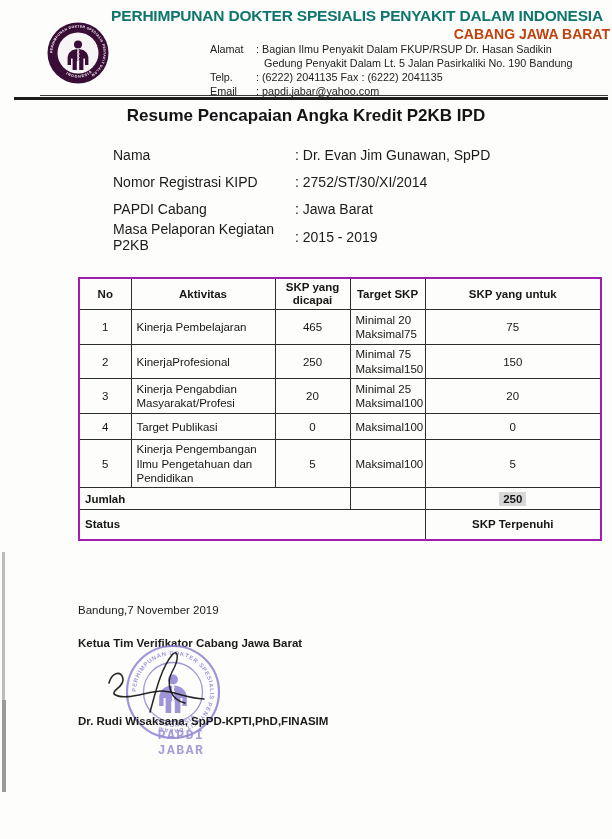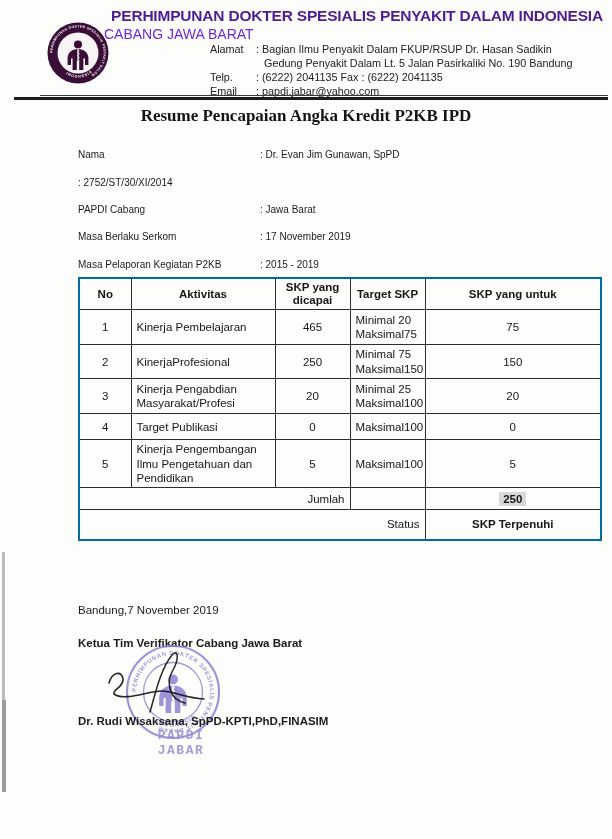--- a/index.html
+++ b/index.html
@@ -1,45 +1,45 @@
 <!DOCTYPE html>
 <html><head>
 <meta charset="utf-8">
 <style>
   html,body{margin:0;padding:0;background:#e8e8e8;}
   .page{position:relative;width:612px;height:839px;background:#fdfdfc;
         font-family:"Liberation Sans",sans-serif;color:#1b1b1b;overflow:hidden;
         box-shadow:0 0 4px rgba(0,0,0,.2);}
   
   .org-name{position:absolute;left:104px;top:7px;width:506px;text-align:center;
-            font-size:15.5px;font-weight:bold;letter-spacing:-0.2px;color:#4c1d95;}
-  .branch{position:absolute;left:104px;top:26px;width:506px;text-align:left;
-          font-size:14px;font-weight:normal;color:#6d28d9;}
+            font-size:15.5px;font-weight:bold;letter-spacing:-0.2px;color:#0f766e;}
+  .branch{position:absolute;left:104px;top:26px;width:506px;text-align:right;
+          font-size:14px;font-weight:bold;color:#c2410c;}
   .contact{position:absolute;left:210px;top:42px;font-size:10.8px;line-height:14px;color:#222;}
   .contact-row{display:flex;}
   .contact-label{width:46px;flex:0 0 46px;}
   .contact-cont{margin-left:54px;}
   .header-rule{position:absolute;left:14px;top:97px;width:594px;height:3px;background:#1c1c1c;}
   .header-rule::before{content:"";position:absolute;left:26px;top:-2px;width:568px;height:1px;background:#3a3a3a;}
   
   .doc-title{position:absolute;left:0;top:106px;width:612px;text-align:center;
-             font-size:17px;font-weight:bold;color:#141414;font-family:Liberation Serif, serif;}
+             font-size:17px;font-weight:bold;color:#141414;}
   
   .fields{position:absolute;left:78px;top:141px;width:480px;}
-  .field{display:flex;height:27.4px;align-items:center;font-size:10px;}
+  .field{display:flex;height:27.4px;align-items:center;font-size:14px;margin-left:35px;}
   .field-label{width:182px;flex:0 0 182px;}
   
   table.skp{position:absolute;left:78px;top:277px;width:522px;border-collapse:collapse;
             table-layout:fixed;font-size:11.5px;color:#161616;}
   table.skp,table.skp td,table.skp th{border:1px solid #2e2e2e;}
-  table.skp{border:2px solid #0369a1;}
+  table.skp{border:2px solid #a21caf;}
   table.skp th{font-weight:bold;text-align:center;vertical-align:middle;line-height:1.15;padding:2px 3px;}
   table.skp td{vertical-align:middle;padding:2px 5px;line-height:1.25;}
   td.c{text-align:center;}
-  td.b{font-weight:normal;text-align:right;}
+  td.b{font-weight:bold;text-align:left;}
   .hl{background:#d8d8d8;font-weight:bold;padding:0 4px;display:inline-block;}
   td.status-val{font-weight:bold;text-align:center;vertical-align:top;padding-top:3px;}
   
   .recommendation{position:absolute;left:78px;top:560px;width:460px;font-size:11.5px;
                   text-align:justify;line-height:1.62;}
   .place-date{position:absolute;left:78px;top:604px;font-size:11.5px;}
   .signer-title{position:absolute;left:78px;top:637px;font-size:11.5px;font-weight:bold;}
   .signer-name{position:absolute;left:78px;top:715px;font-size:11.5px;font-weight:bold;}
   .stamp-caption{position:absolute;left:130px;top:728px;width:102px;text-align:center;
                  font-size:13px;font-weight:bold;color:#988cd5;letter-spacing:1.5px;opacity:.85;font-family:Liberation Mono, monospace;}
@@ -99,29 +99,26 @@
   <div class="header-rule"></div>
 
   <div class="doc-title">Resume Pencapaian Angka Kredit P2KB IPD</div>
 
   <div class="fields">
     <div class="field">
       <span class="field-label">Nama</span>
       <span>: Dr. Evan Jim Gunawan, SpPD</span>
     </div>
     <div class="field">
+      <span class="field-label">Nomor Registrasi KIPD</span>
       <span>: 2752/ST/30/XI/2014</span>
     </div>
     <div class="field">
       <span class="field-label">PAPDI Cabang</span>
       <span>: Jawa Barat</span>
-    </div>
-    <div class="field">
-      <span class="field-label">Masa Berlaku Serkom</span>
-      <span>: 17 November 2019</span>
     </div>
     <div class="field">
       <span class="field-label">Masa Pelaporan Kegiatan P2KB</span>
       <span>: 2015 - 2019</span>
     </div>
   </div>
 
   <table class="skp">
     <colgroup>
         <col style="width:52px">

